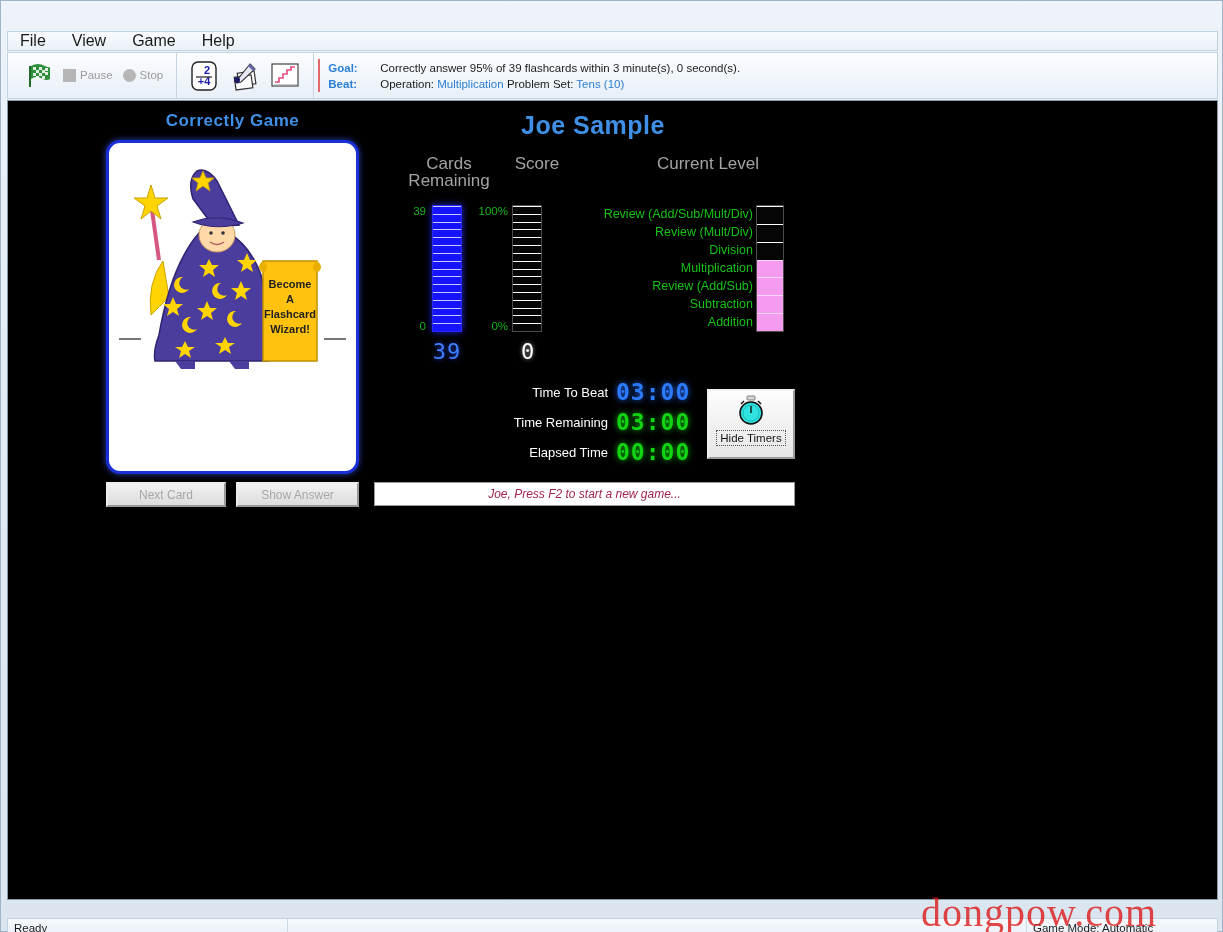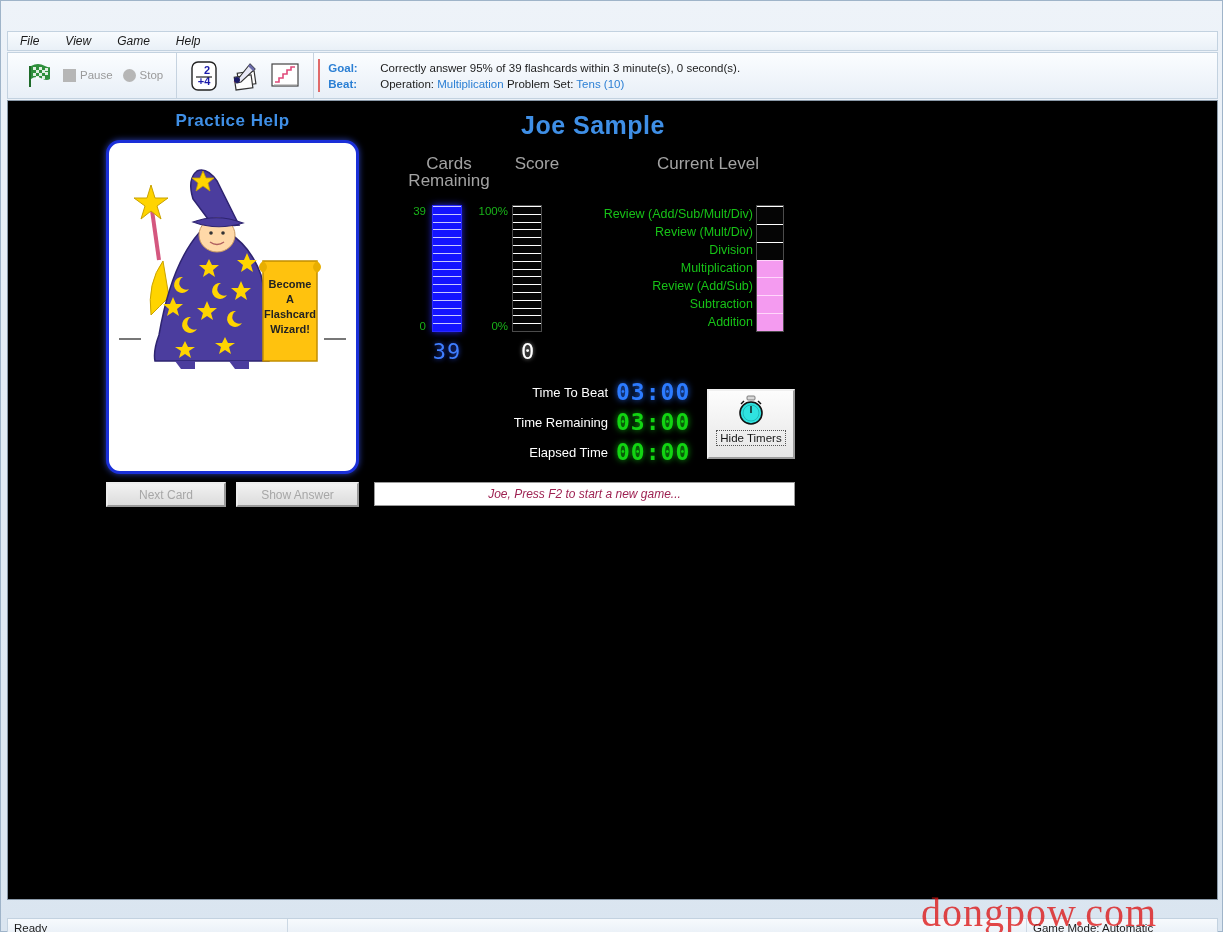--- a/index.html
+++ b/index.html
@@ -66,24 +66,23 @@
   .win-glyph { display: block; line-height: 1; }
 
   
   #menubar {
     position: absolute; left: 6px; top: 30px; width: 1211px; height: 20px;
     background: linear-gradient(to bottom, #f8fbfe, #e9f0f7);
     border: 1px solid #c3d2e0;
     display: flex; align-items: center; padding-left: 10px;
   }
   .menu-item {
-    font-size: 12px; color: #1a1a1a;
+    font-size: 16px; color: #1a1a1a;
     padding: 1px 10px 2px 2px; margin-right: 14px; cursor: default;
     white-space: nowrap;
-    font-style: italic;
   }
 
   
   #toolbar {
     position: absolute; left: 6px; top: 51px; width: 1211px; height: 47px;
     background: linear-gradient(to bottom, #fbfdff, #e8eff7);
     border: 1px solid #c3d2e0;
     display: flex; align-items: stretch;
   }
   #tb-group-1 {
@@ -376,21 +375,21 @@
             <span>Problem Set:</span>
             <span class="hl">Tens (10)</span>
           </span>
         </div>
       </div>
     </div>
   </div>
 
   <div id="game-area">
 
-    <div id="practice-title">Practice Help</div>
+    <div id="practice-title">Correctly Game</div>
 
     <div id="flashcard">
       <span id="card-dash-l"></span>
       <span id="card-dash-r"></span>
       <svg id="wizard-art" viewBox="0 0 230 240">
 
         <line x1="38" y1="95" x2="30" y2="38" stroke="#d4577f" stroke-width="4"></line>
         <polygon points="30,20 34,33 47,33 36,41 40,54 30,46 20,54 24,41 13,33 26,33" fill="#ffd400" stroke="#c9a200" stroke-width="1"></polygon>
 
         <path d="M42 96 Q26 118 30 150 Q38 142 48 132 Z" fill="#ffd400" stroke="#c9a200" stroke-width="1"></path>

